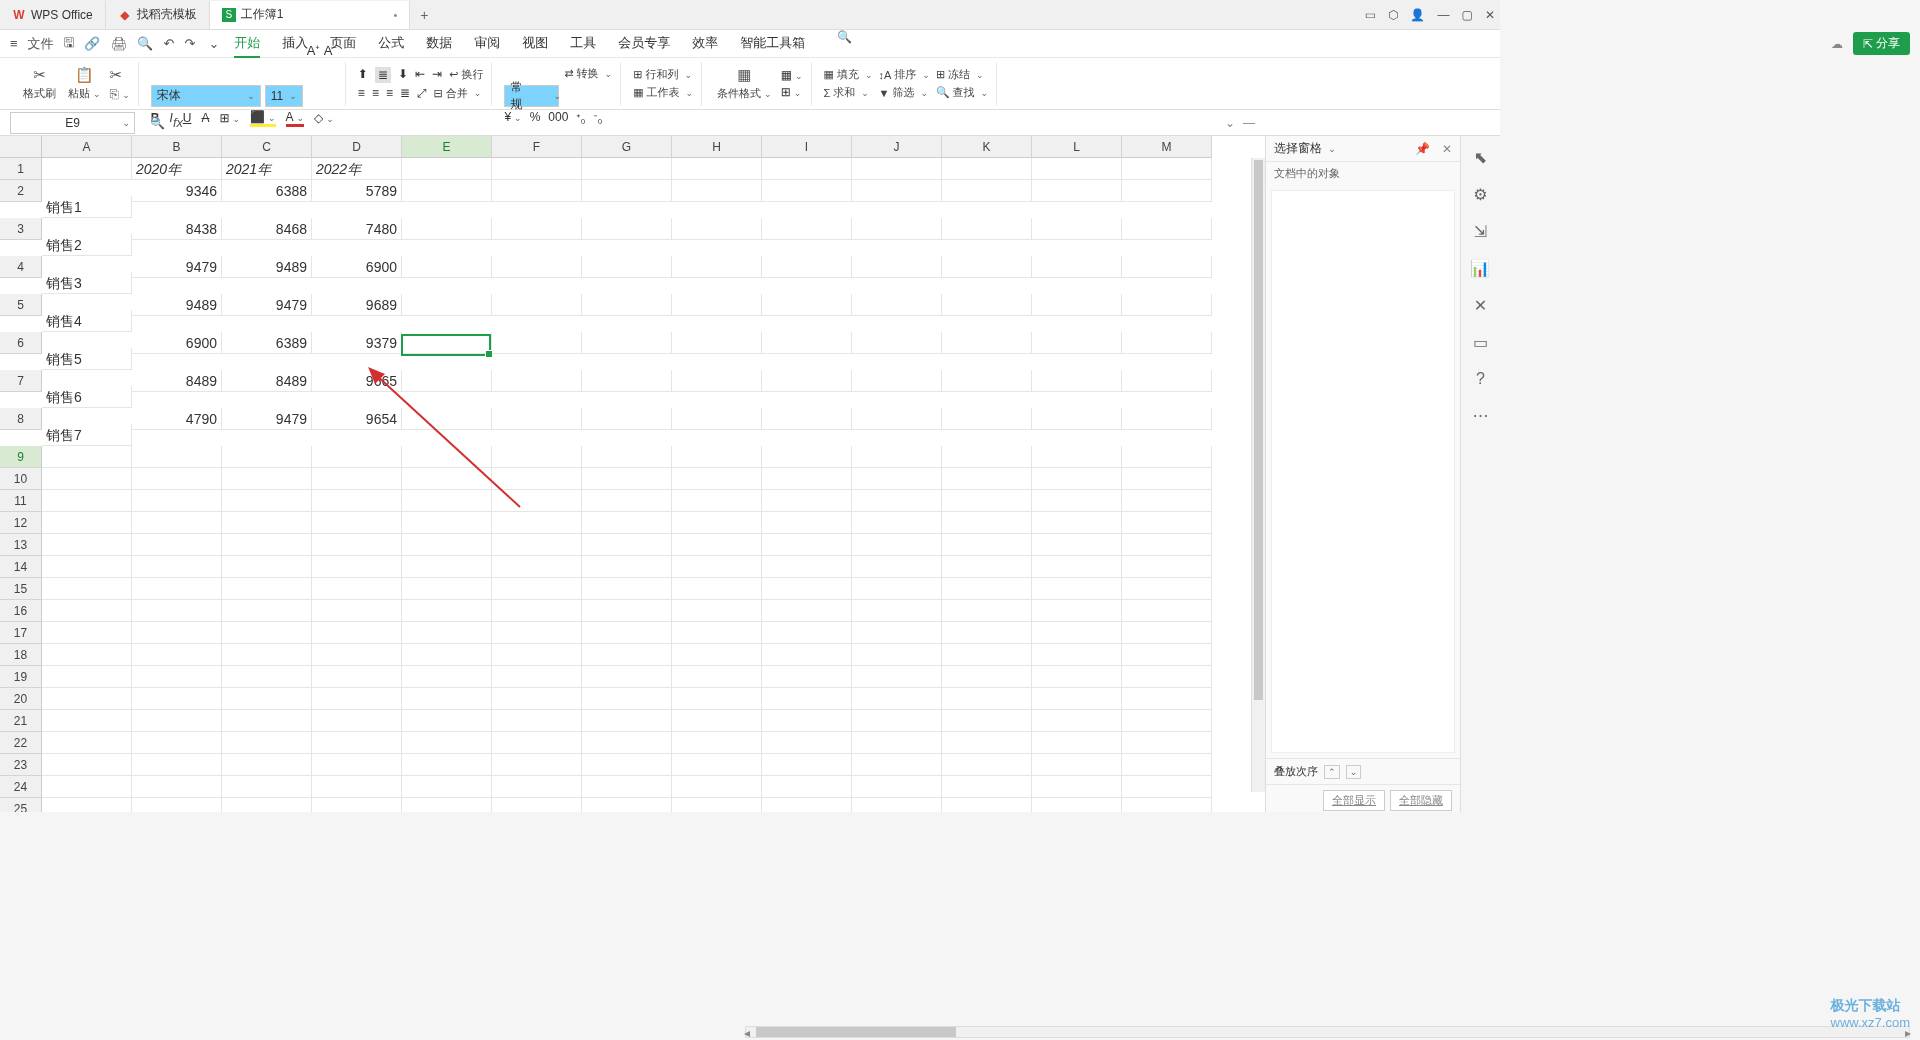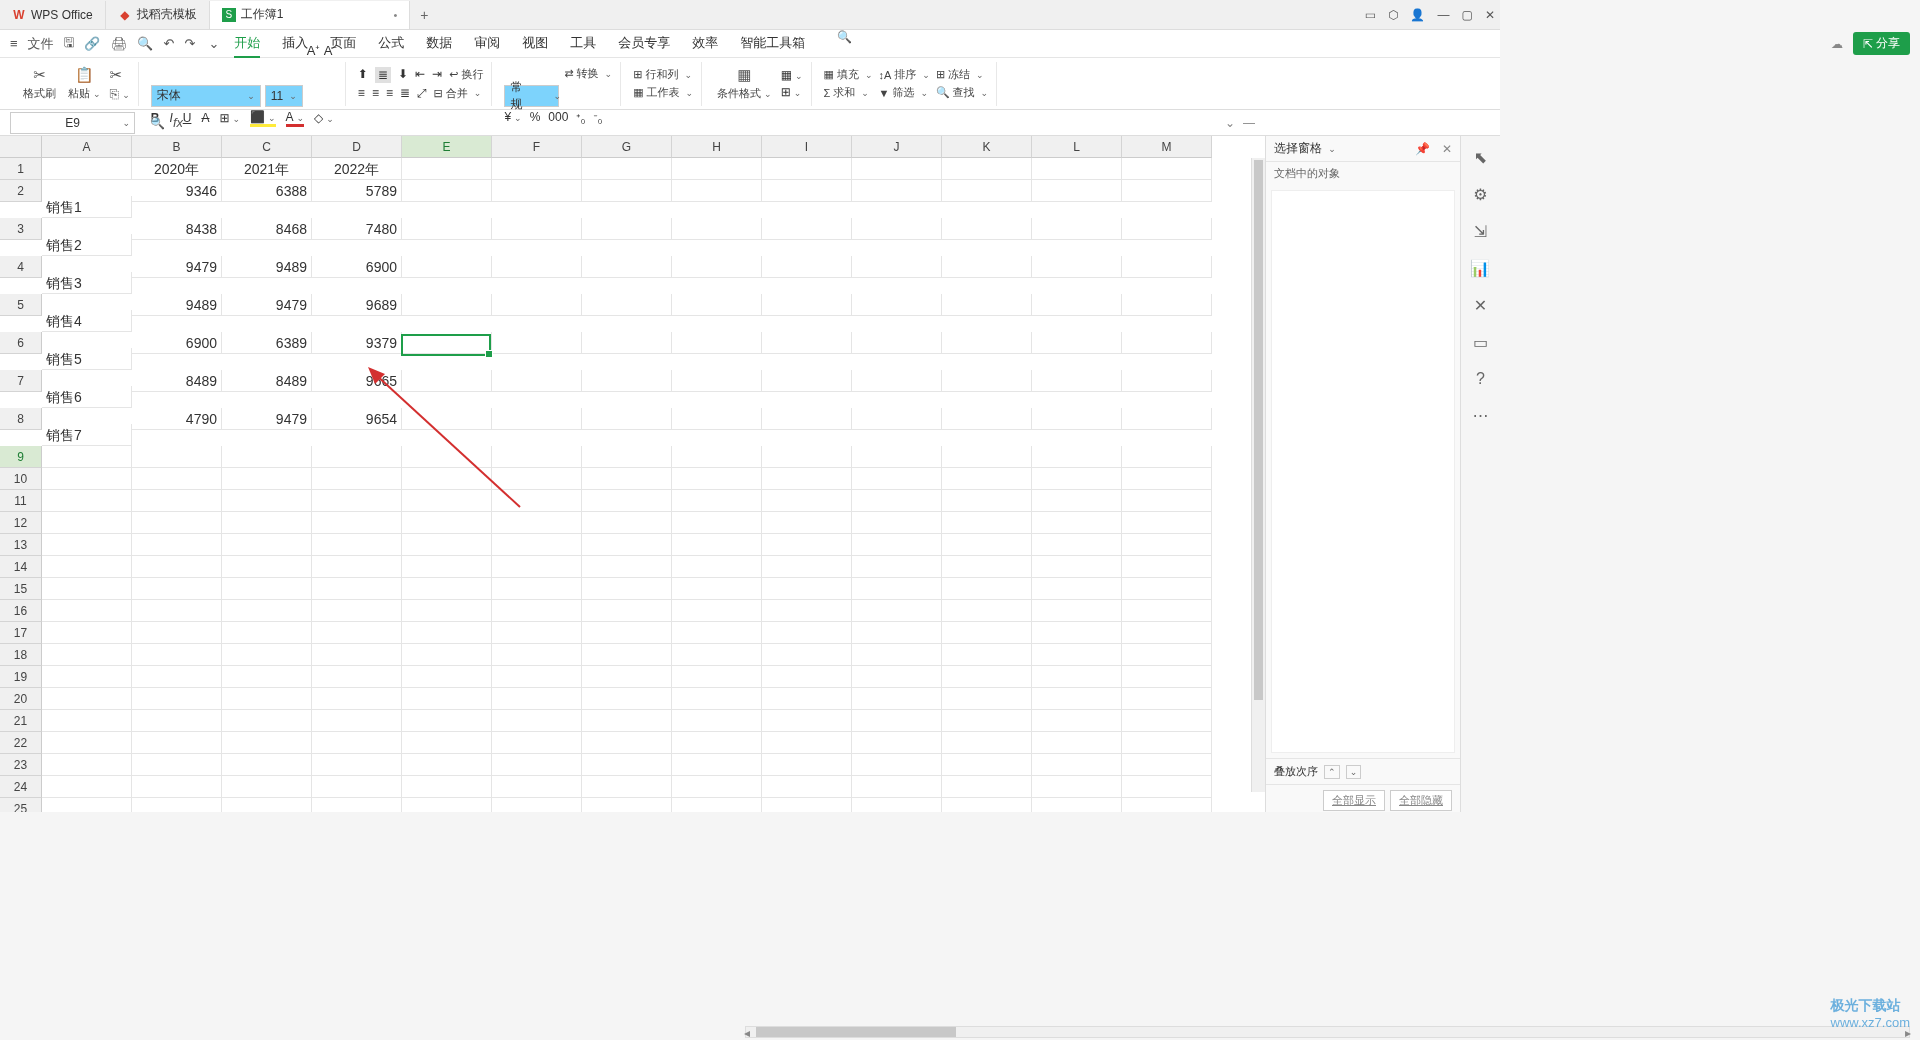--- a/index.html
+++ b/index.html
@@ -47,21 +47,21 @@
 
 .main-area { display: flex; height: 680px; position: relative; }
 .sheet-wrap { flex: 1; background: #fff; position: relative; overflow: hidden; }
 .grid { display: grid; grid-template-columns: 42px repeat(13, 90px); position: relative; }
 .corner { background: #f0f0f0; border-right: 1px solid #ccc; border-bottom: 1px solid #ccc; height: 22px; }
 .col-hdr { background: #f0f0f0; border-right: 1px solid #d4d4d4; border-bottom: 1px solid #ccc; height: 22px; text-align: center; line-height: 22px; font-size: 12px; color: #444; }
 .col-hdr.active { background: #d9ead3; color: #1e7e34; }
 .row-hdr { background: #f0f0f0; border-right: 1px solid #ccc; border-bottom: 1px solid #d4d4d4; height: 22px; text-align: center; line-height: 22px; font-size: 12px; color: #444; }
 .row-hdr.active { background: #d9ead3; color: #1e7e34; }
 .cell { border-right: 1px solid #e5e5e5; border-bottom: 1px solid #e5e5e5; height: 22px; padding: 0 4px; font-size: 14px; line-height: 22px; }
-.cell.ct { text-align: center; }
+.cell.ct { text-align: left; font-style: italic; }
 .cell.rt { text-align: right; }
 .cell.lt { text-align: left; margin-top: 16px; }
 .selected-cell { position: absolute; border: 2px solid #1e9e4a; pointer-events: none; }
 .selected-cell::after { content: ''; position: absolute; right: -4px; bottom: -4px; width: 6px; height: 6px; background: #1e9e4a; border: 1px solid #fff; }
 .arrow-annotation { position: absolute; pointer-events: none; }
 
 
 .side-panel { width: 195px; background: #f9f9f9; border-left: 1px solid #ddd; display: flex; flex-direction: column; }
 .side-header { height: 26px; display: flex; align-items: center; justify-content: space-between; padding: 0 8px; font-size: 12px; border-bottom: 1px solid #e5e5e5; }
 .side-body { flex: 1; padding: 8px; font-size: 11px; color: #666; background: #fff; margin: 5px; border: 1px solid #eee; }

